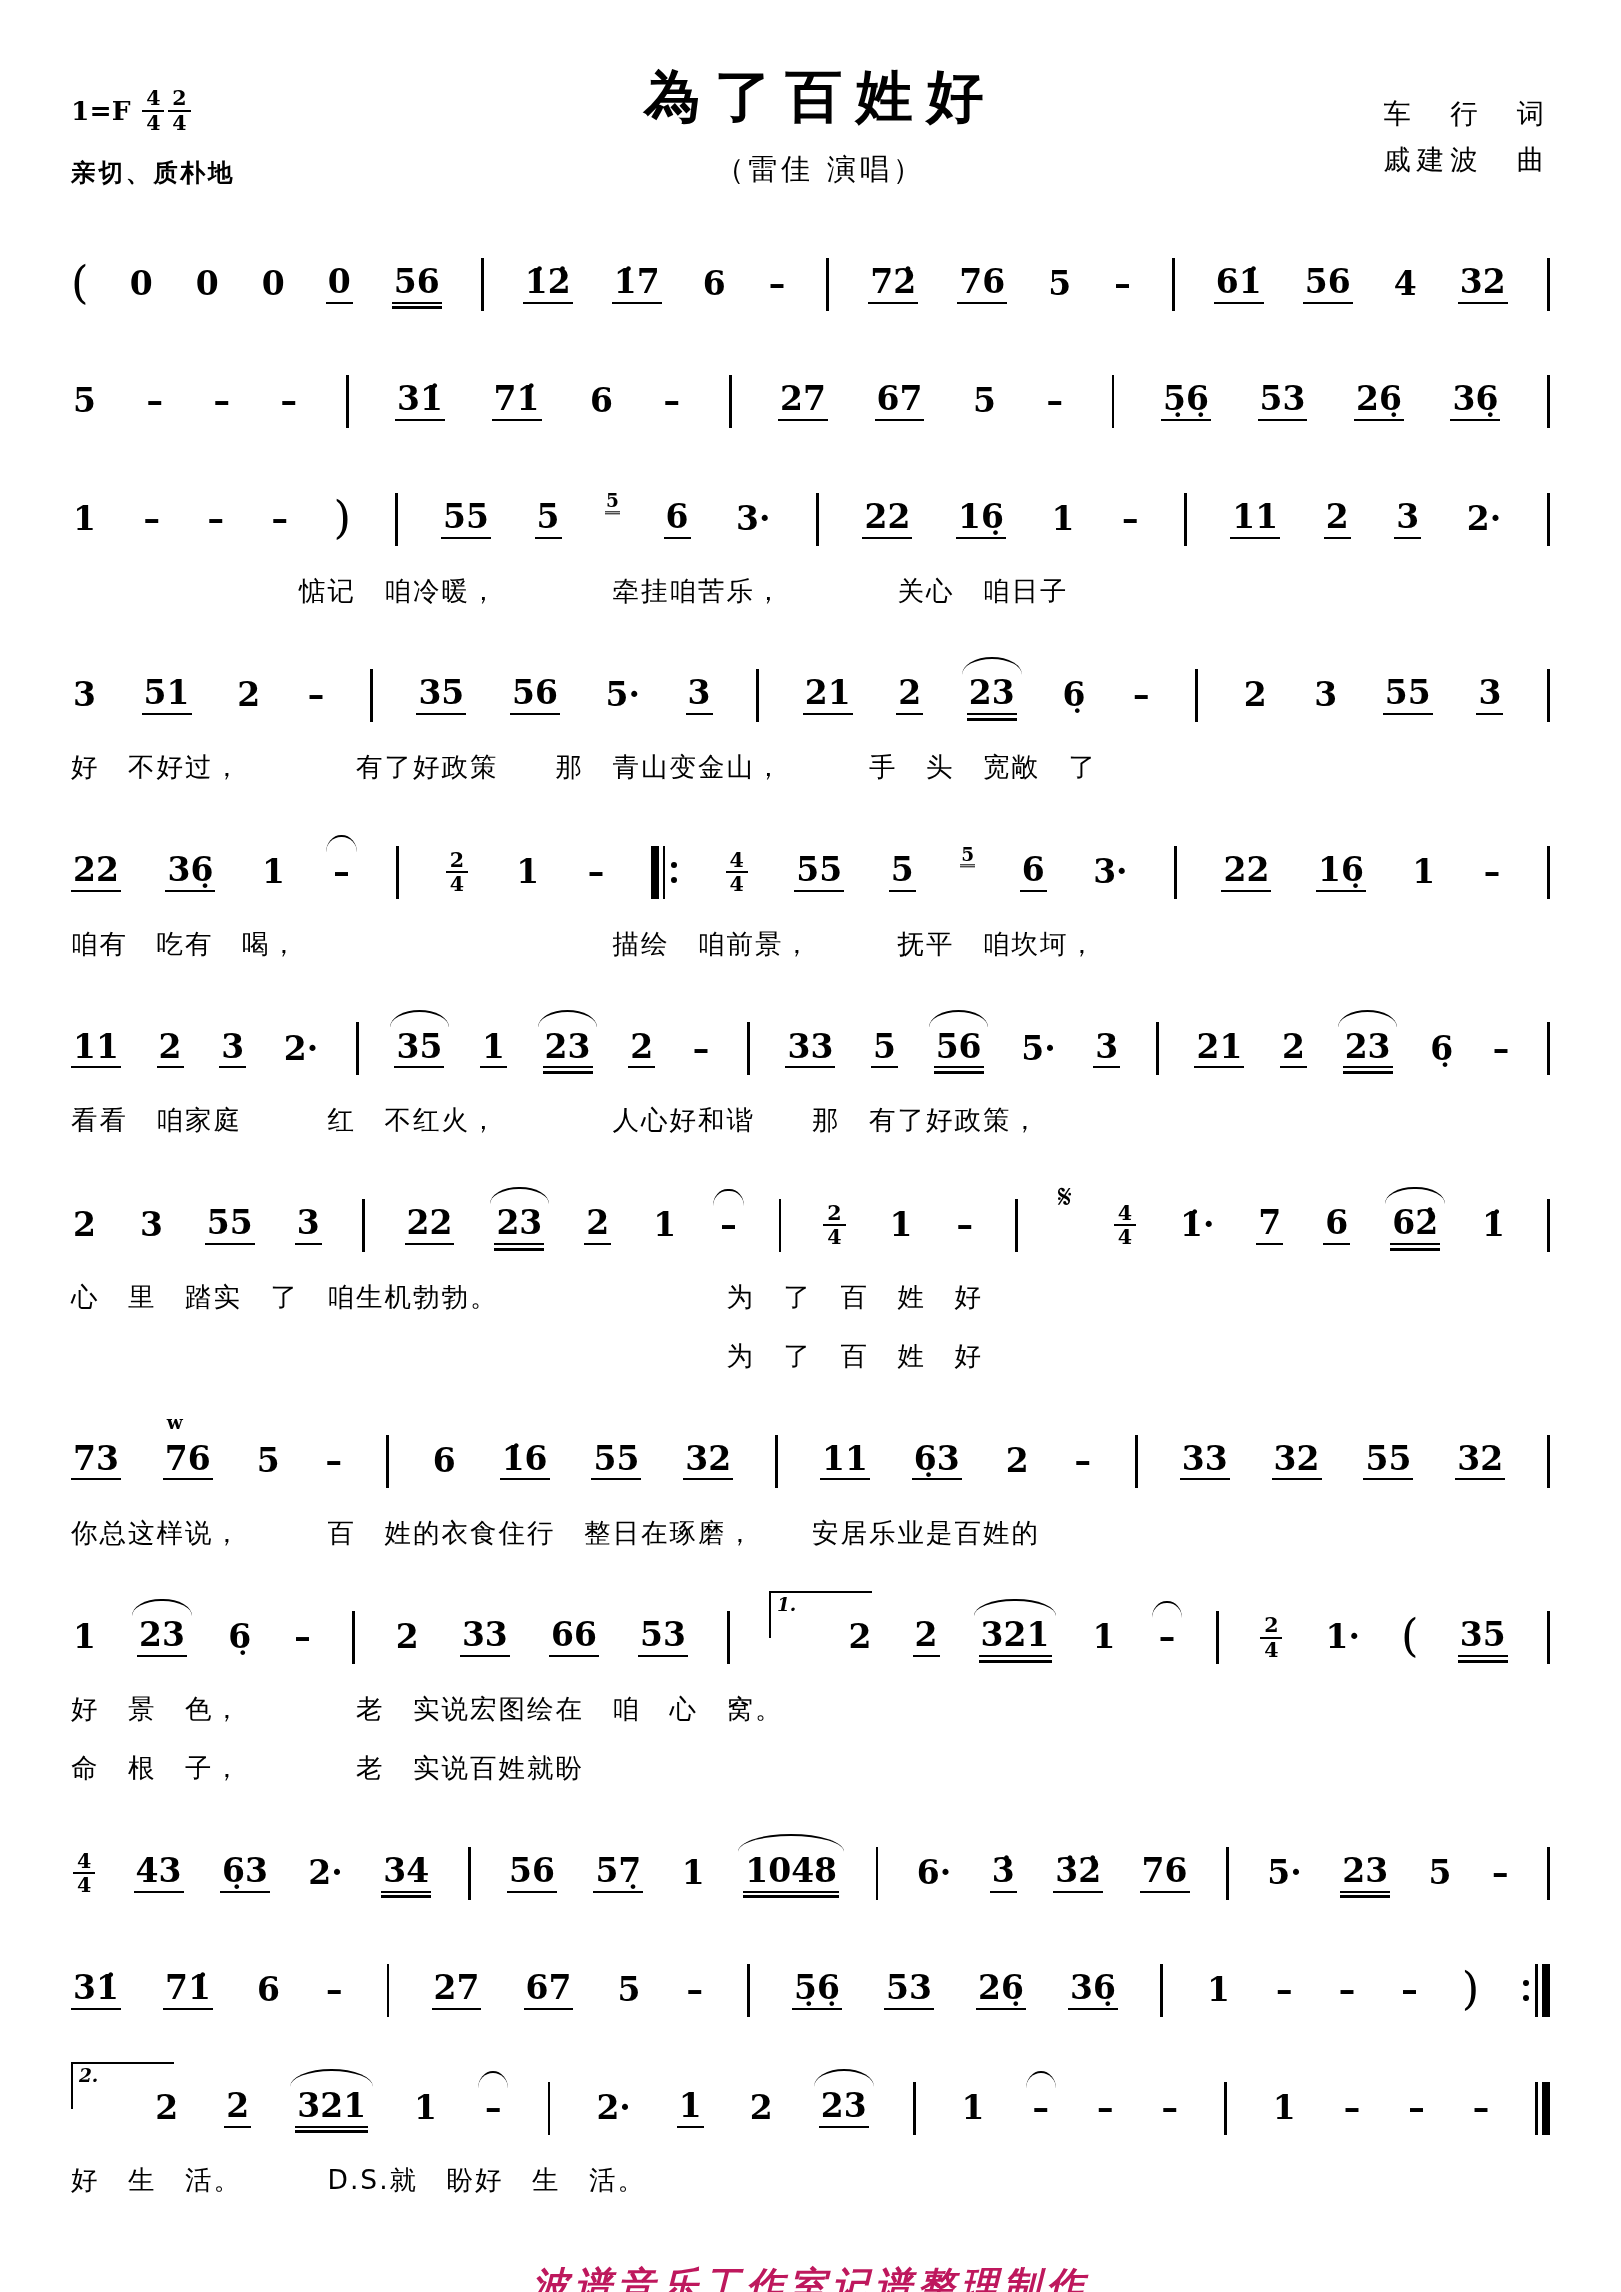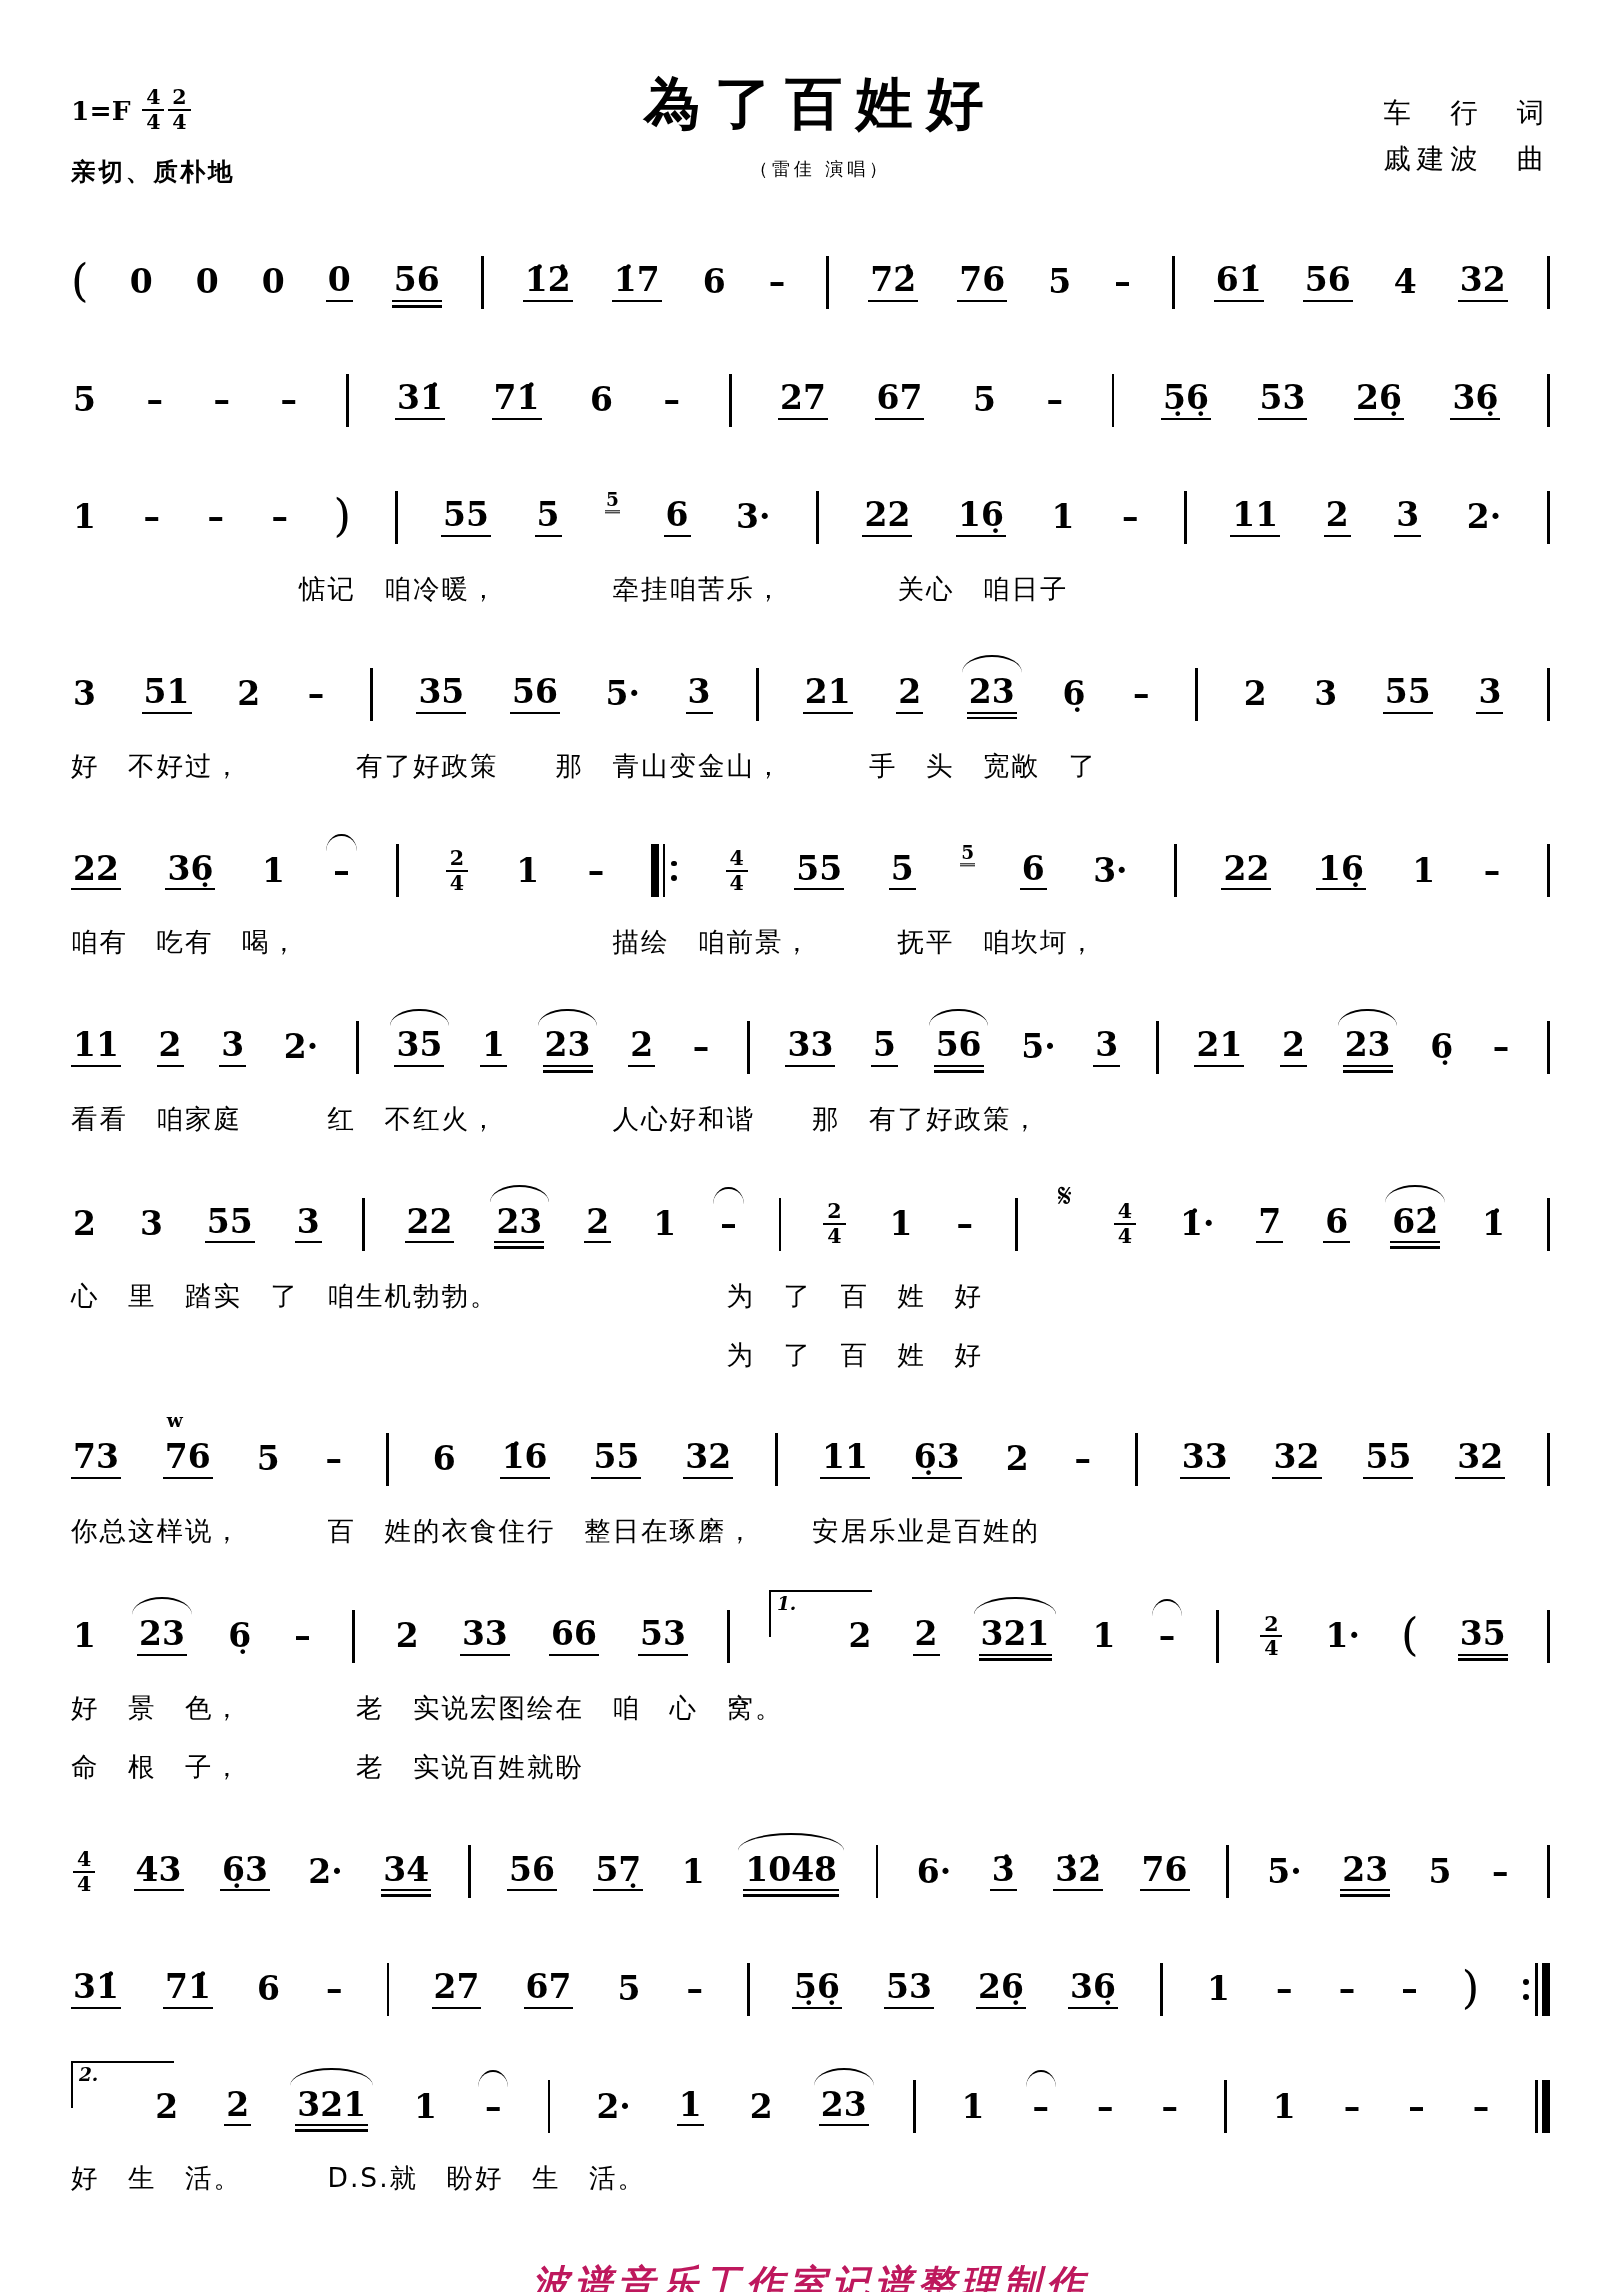--- a/index.html
+++ b/index.html
@@ -8,21 +8,21 @@
     background:#ffffff; box-sizing:border-box; padding:59px 71px 29px;
     font-family:"DejaVu Serif", serif; color:#000; overflow:hidden;
   }
   
   .header{display:flex; align-items:center; margin-bottom:33px;}
   .hleft{width:314px; padding-top:27.4px;}
   .keyline{display:flex; align-items:center; gap:9.8px; font-weight:700; font-size:26.5px;}
   .expr{margin-top:21.6px; font-weight:700; font-size:24.5px; letter-spacing:2.9px; font-family:Liberation Mono, monospace;}
   .hcenter{flex:1; text-align:center;}
   .song-title{margin:0; font-size:57px; font-weight:700; letter-spacing:13.7px; font-family:Liberation Sans, sans-serif;}
-  .subtitle{margin-top:13.7px; font-size:18px; letter-spacing:3.9px; font-family:"DejaVu Sans",sans-serif;}
+  .subtitle{margin-top:13.7px; font-size:29px; letter-spacing:3.9px; font-family:"DejaVu Sans",sans-serif;}
   .hright{width:294px; text-align:right; padding-top:25.5px; font-size:27.4px; line-height:1.7; letter-spacing:5.9px; font-family:"DejaVu Sans",sans-serif;}
   
   .ts{display:inline-flex; flex-direction:column; align-items:center;
       font:700 20.6px/1.1 "DejaVu Serif",serif; margin:0 2px; vertical-align:middle;}
   .ts .num{border-bottom:2px solid #000; padding:0 3.9px;}
   .ts .den{padding:0 3.9px;}
   
   #score{margin-top:5.9px;}
   .system{margin-bottom:23.5px;}
   .music-line{display:flex; justify-content:space-between; align-items:center;

